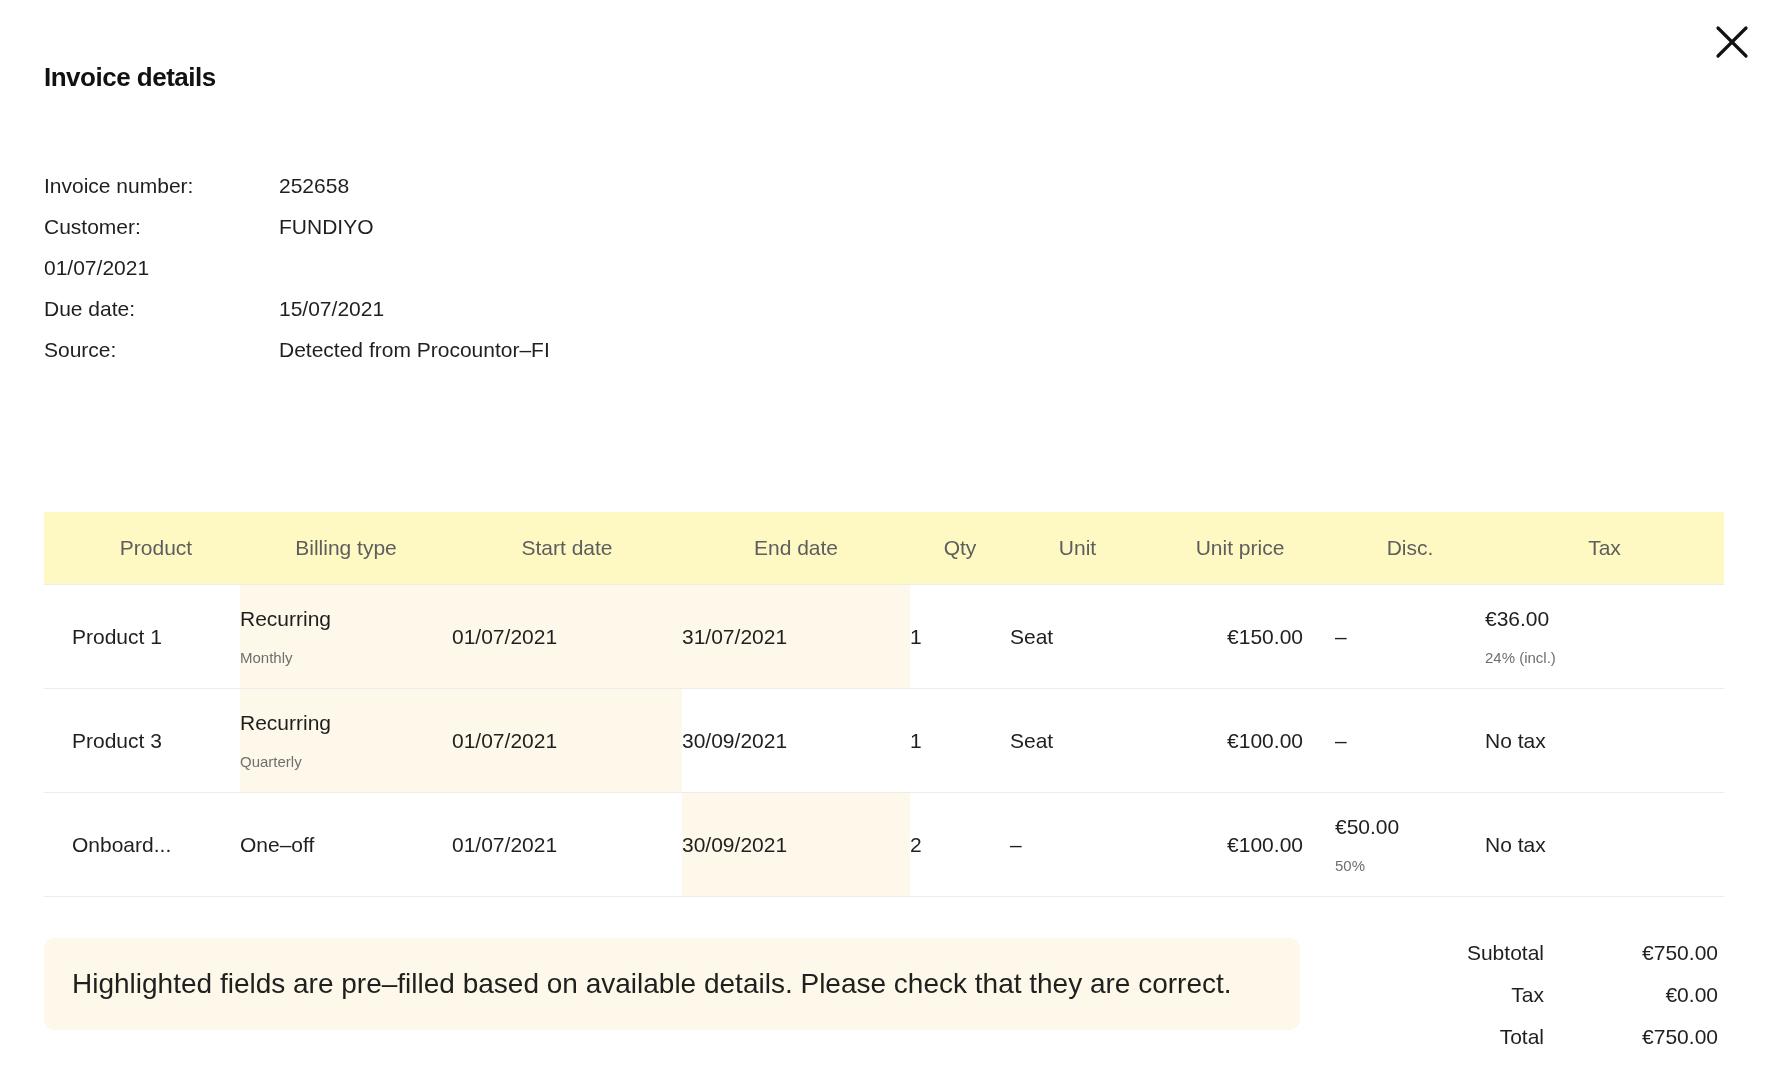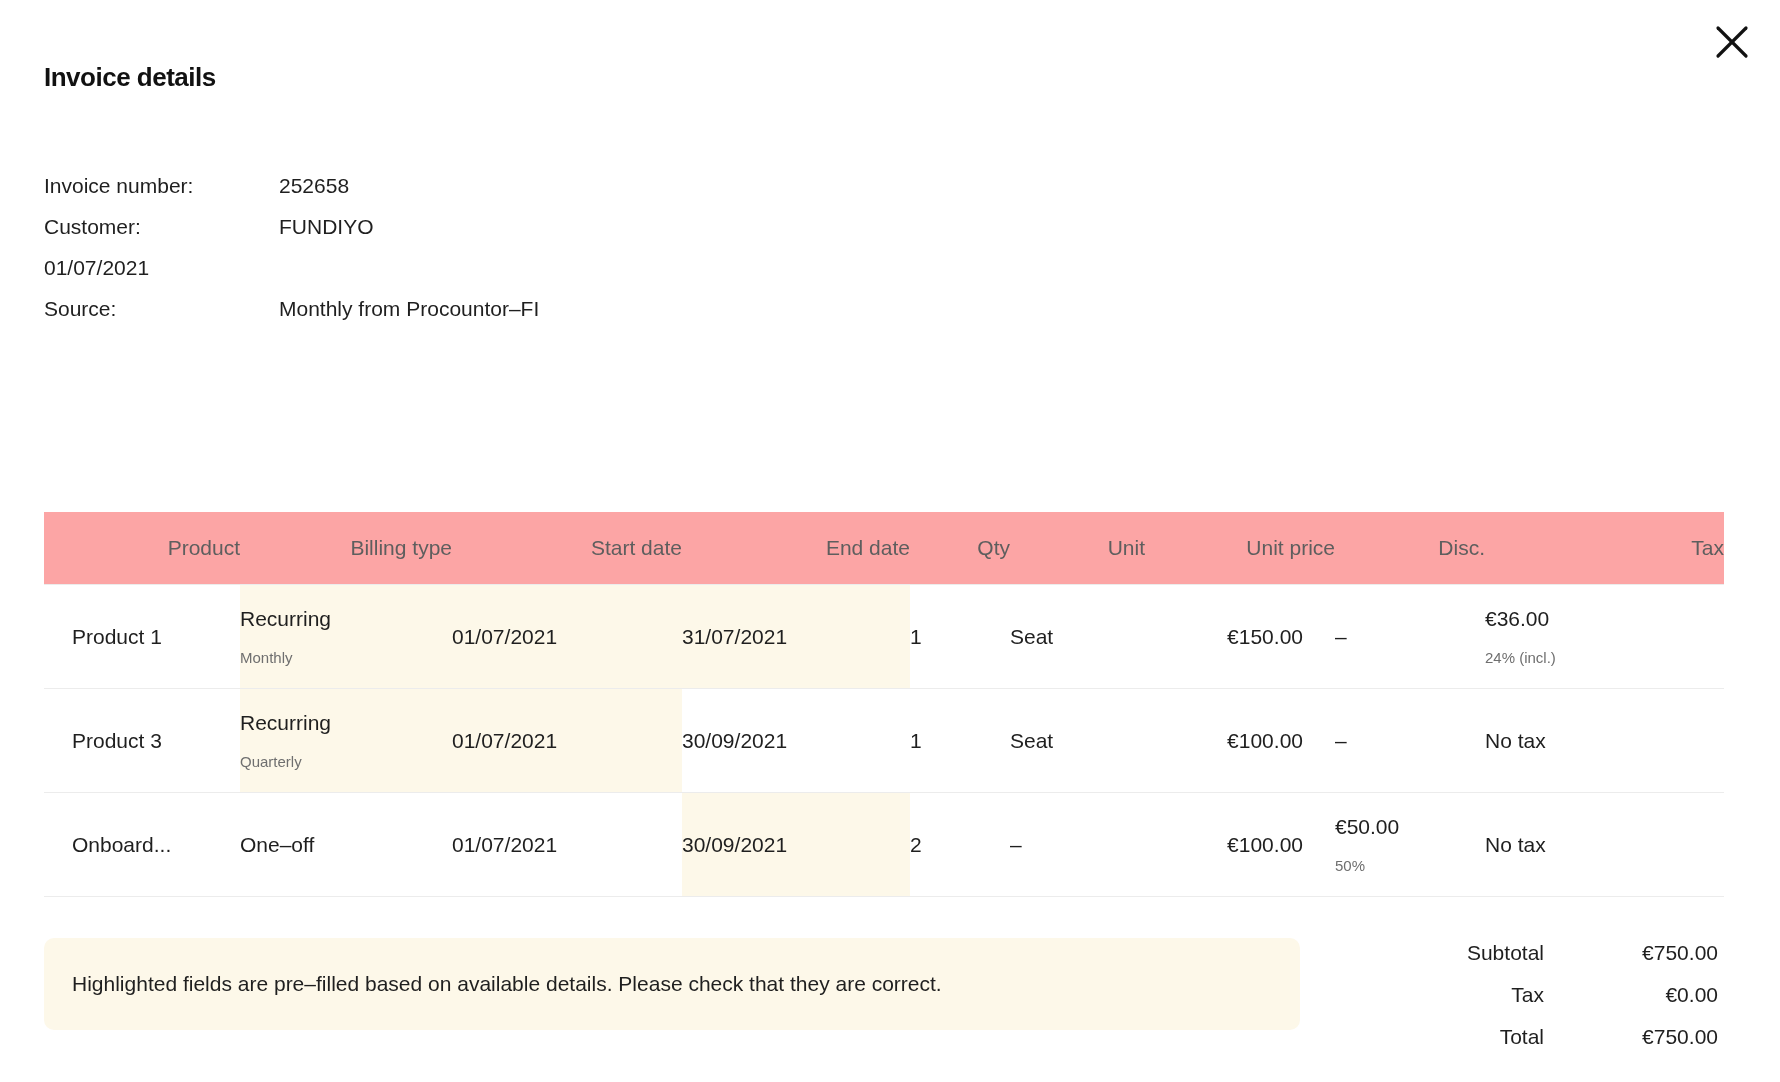--- a/index.html
+++ b/index.html
@@ -87,24 +87,24 @@
     left: 44px;
     top: 512px;
     width: 1680px;
   }
   table.items {
     width: 100%;
     border-collapse: collapse;
     font-size: 21px;
   }
   table.items thead th {
-    background: #fca5a5;
+    background: #fef9c3;
     color: #5e5e5e;
     font-weight: 400;
-    text-align: right;
+    text-align: center;
     padding: 24px 0 24px 0;
     font-size: 21px;
     border-bottom: 1px solid #ececec;
   }
   table.items thead th:first-child { padding-left: 28px; }
   table.items tbody td {
     padding: 22px 15px 22px 0;
     border-bottom: 1px solid #ececec;
     vertical-align: middle;
     color: #1f1f1f;
@@ -133,21 +133,21 @@
     position: absolute;
     left: 44px;
     top: 938px;
     width: 1256px;
     height: 92px;
     background: #fdf8e9;
     border-radius: 10px;
     display: flex;
     align-items: center;
     padding: 0 28px;
-    font-size: 21px;
+    font-size: 28px;
     color: #1f1f1f;
   }
 
   
   .totals {
     position: absolute;
     right: 62px;
     top: 932px;
     font-size: 21px;
     color: #1f1f1f;
@@ -182,22 +182,26 @@
       <div class="meta-value">252658</div>
     </div>
     <div class="meta-row">
       <div class="meta-label">Customer:</div>
       <div class="meta-value">FUNDIYO</div>
     </div>
     <div class="meta-row">
       <div class="meta-value">01/07/2021</div>
     </div>
     <div class="meta-row">
+      <div class="meta-label">Due date:</div>
+      <div class="meta-value">15/07/2021</div>
+    </div>
+    <div class="meta-row">
       <div class="meta-label">Source:</div>
-      <div class="meta-value">Monthly from Procountor–FI</div>
+      <div class="meta-value">Detected from Procountor–FI</div>
     </div>
   </div>
 
 
   <div class="table-wrap">
     <table class="items">
       <thead>
         <tr>
           <th class="col-product">Product</th>
           <th class="col-billing">Billing type</th>

